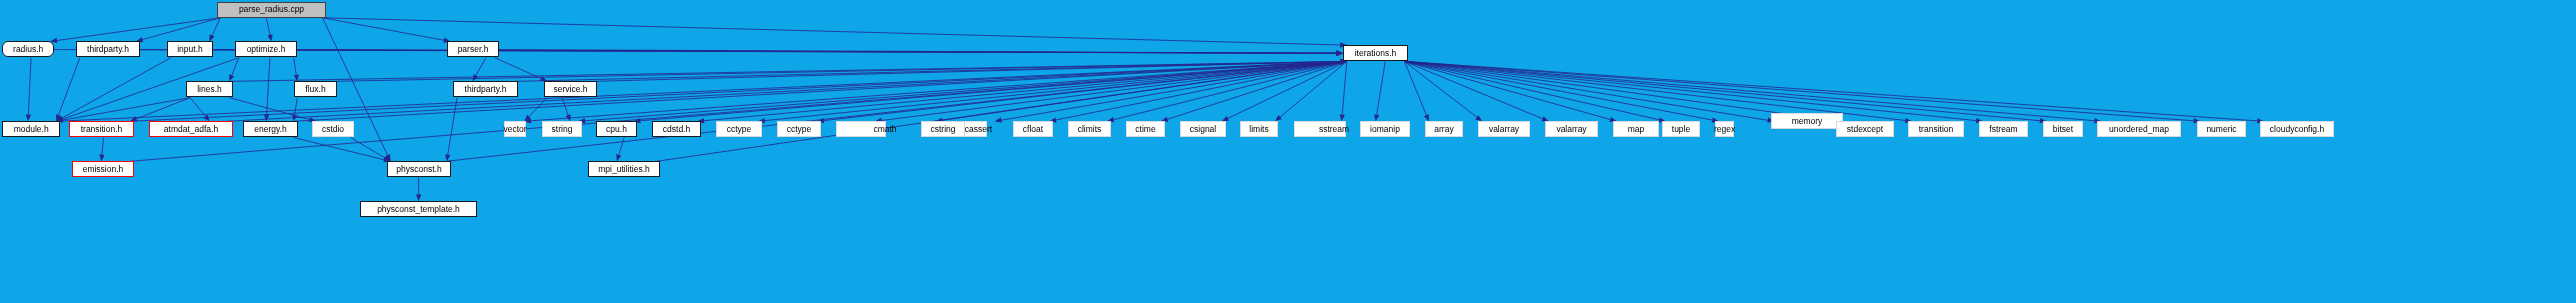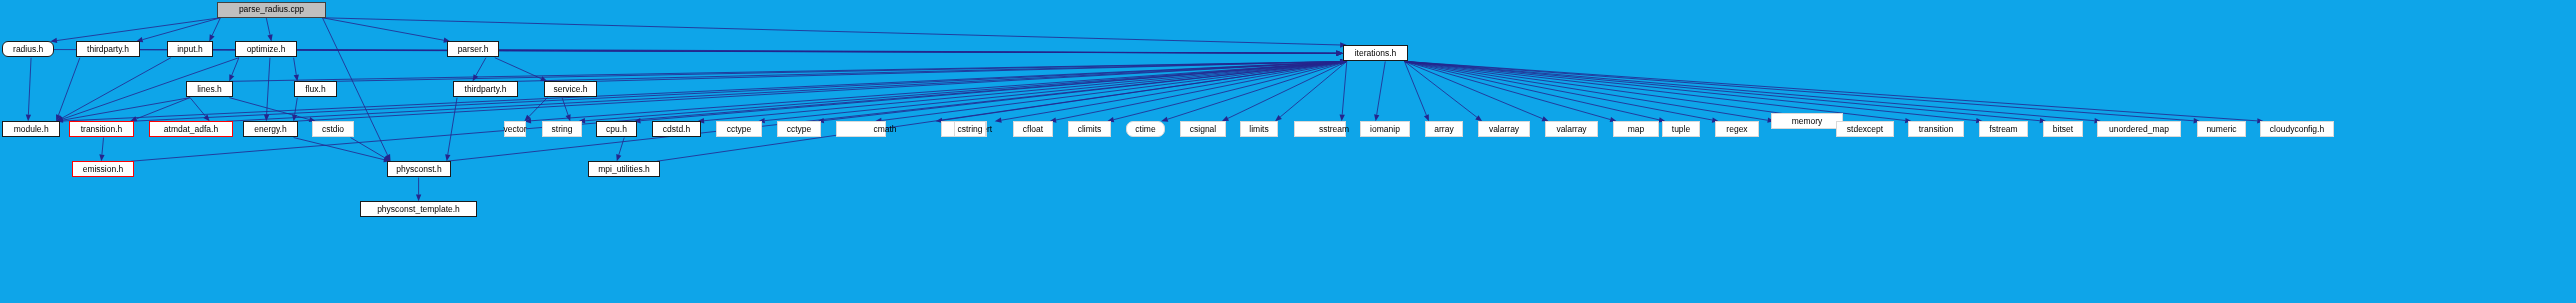--- a/index.html
+++ b/index.html
@@ -385,34 +385,34 @@
       <div class="node hdr" style="left: 243px; top: 121px; width: 55px;">energy.h</div>
       <div class="node sys" style="left: 312px; top: 121px; width: 42px;">cstdio</div>
       <div class="node sys" style="left: 504px; top: 121px; width: 22px;">vector</div>
       <div class="node sys" style="left: 542px; top: 121px; width: 40px;">string</div>
       <div class="node hdr" style="left: 596px; top: 121px; width: 41px;">cpu.h</div>
       <div class="node hdr" style="left: 652px; top: 121px; width: 49px;">cdstd.h</div>
       <div class="node sys" style="left: 716px; top: 121px; width: 46px;">cctype</div>
       <div class="node sys" style="left: 777px; top: 121px; width: 44px;">cctype</div>
       <div class="node sys" style="left: 836px; top: 121px; width: 43px; padding-left: 48px;">cmath</div>
       <div class="node sys" style="left: 941px; top: 121px; width: 46px; padding-left: 29px;">cassert</div>
-      <div class="node sys" style="left: 954px; top: 121px; width: 32px;">cstring</div>
+      <div class="node sys" style="left: 921px; top: 121px; width: 44px;">cstring</div>
       <div class="node sys" style="left: 1013px; top: 121px; width: 40px;">cfloat</div>
       <div class="node sys" style="left: 1068px; top: 121px; width: 43px;">climits</div>
-      <div class="node sys" style="left: 1126px; top: 121px; width: 39px; border-radius: 7px;">ctime</div>
+      <div class="node sys" style="left: 1126px; top: 121px; width: 39px;">ctime</div>
       <div class="node sys" style="left: 1180px; top: 121px; width: 46px;">csignal</div>
       <div class="node sys" style="left: 1240px; top: 121px; width: 38px;">limits</div>
       <div class="node sys" style="left: 1294px; top: 121px; width: 52px; padding-left: 28px;">sstream</div>
       <div class="node sys" style="left: 1360px; top: 121px; width: 50px;">iomanip</div>
       <div class="node sys" style="left: 1425px; top: 121px; width: 38px;">array</div>
       <div class="node sys" style="left: 1478px; top: 121px; width: 52px;">valarray</div>
       <div class="node sys" style="left: 1545px; top: 121px; width: 53px;">valarray</div>
       <div class="node sys" style="left: 1613px; top: 121px; width: 46px;">map</div>
       <div class="node sys" style="left: 1662px; top: 121px; width: 38px;">tuple</div>
-      <div class="node sys" style="left: 1715px; top: 121px; width: 44px;">regex</div>
+      <div class="node sys" style="left: 1715px; top: 121px; width: 19px;">regex</div>
       <div class="node sys" style="left: 1771px; top: 113px; width: 72px;">memory</div>
       <div class="node sys" style="left: 1836px; top: 121px; width: 58px;">stdexcept</div>
       <div class="node sys" style="left: 1908px; top: 121px; width: 56px;">transition</div>
       <div class="node sys" style="left: 1979px; top: 121px; width: 49px;">fstream</div>
       <div class="node sys" style="left: 2043px; top: 121px; width: 40px;">bitset</div>
       <div class="node sys" style="left: 2097px; top: 121px; width: 84px;">unordered_map</div>
       <div class="node sys" style="left: 2197px; top: 121px; width: 49px;">numeric</div>
       <div class="node sys" style="left: 2260px; top: 121px; width: 74px;">cloudyconfig.h</div>
       <div class="node missing" style="left: 72px; top: 161px; width: 62px;">emission.h</div>
       <div class="node hdr" style="left: 387px; top: 161px; width: 64px;">physconst.h</div>

